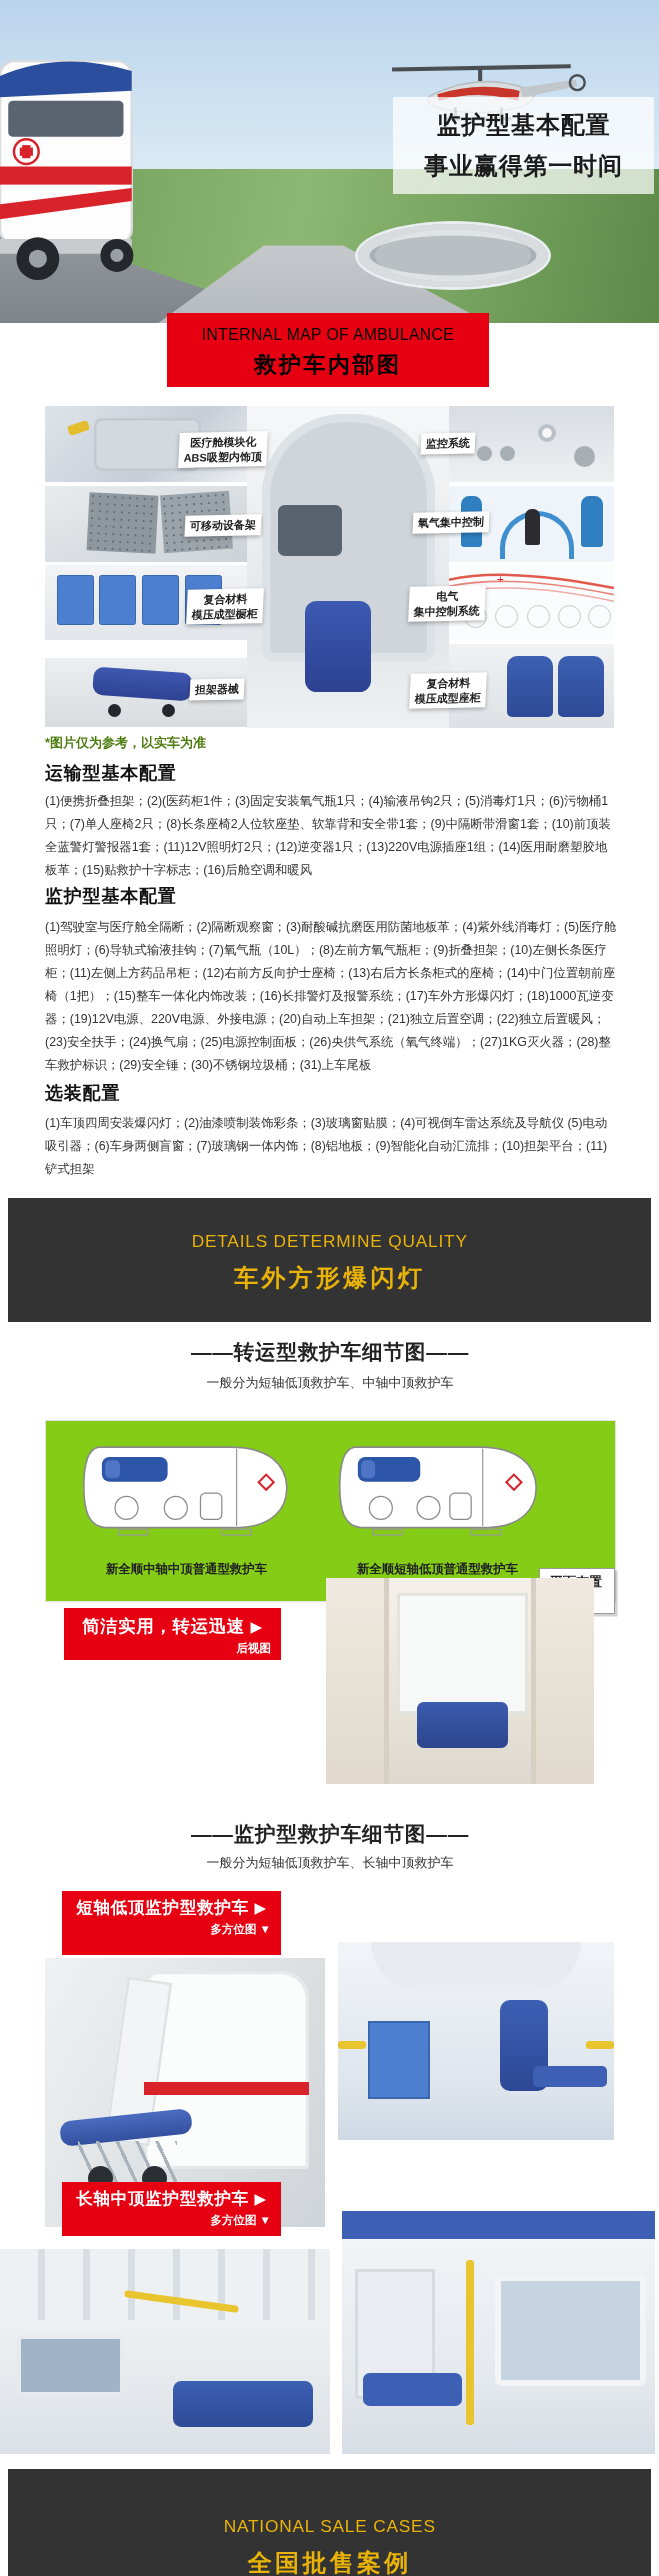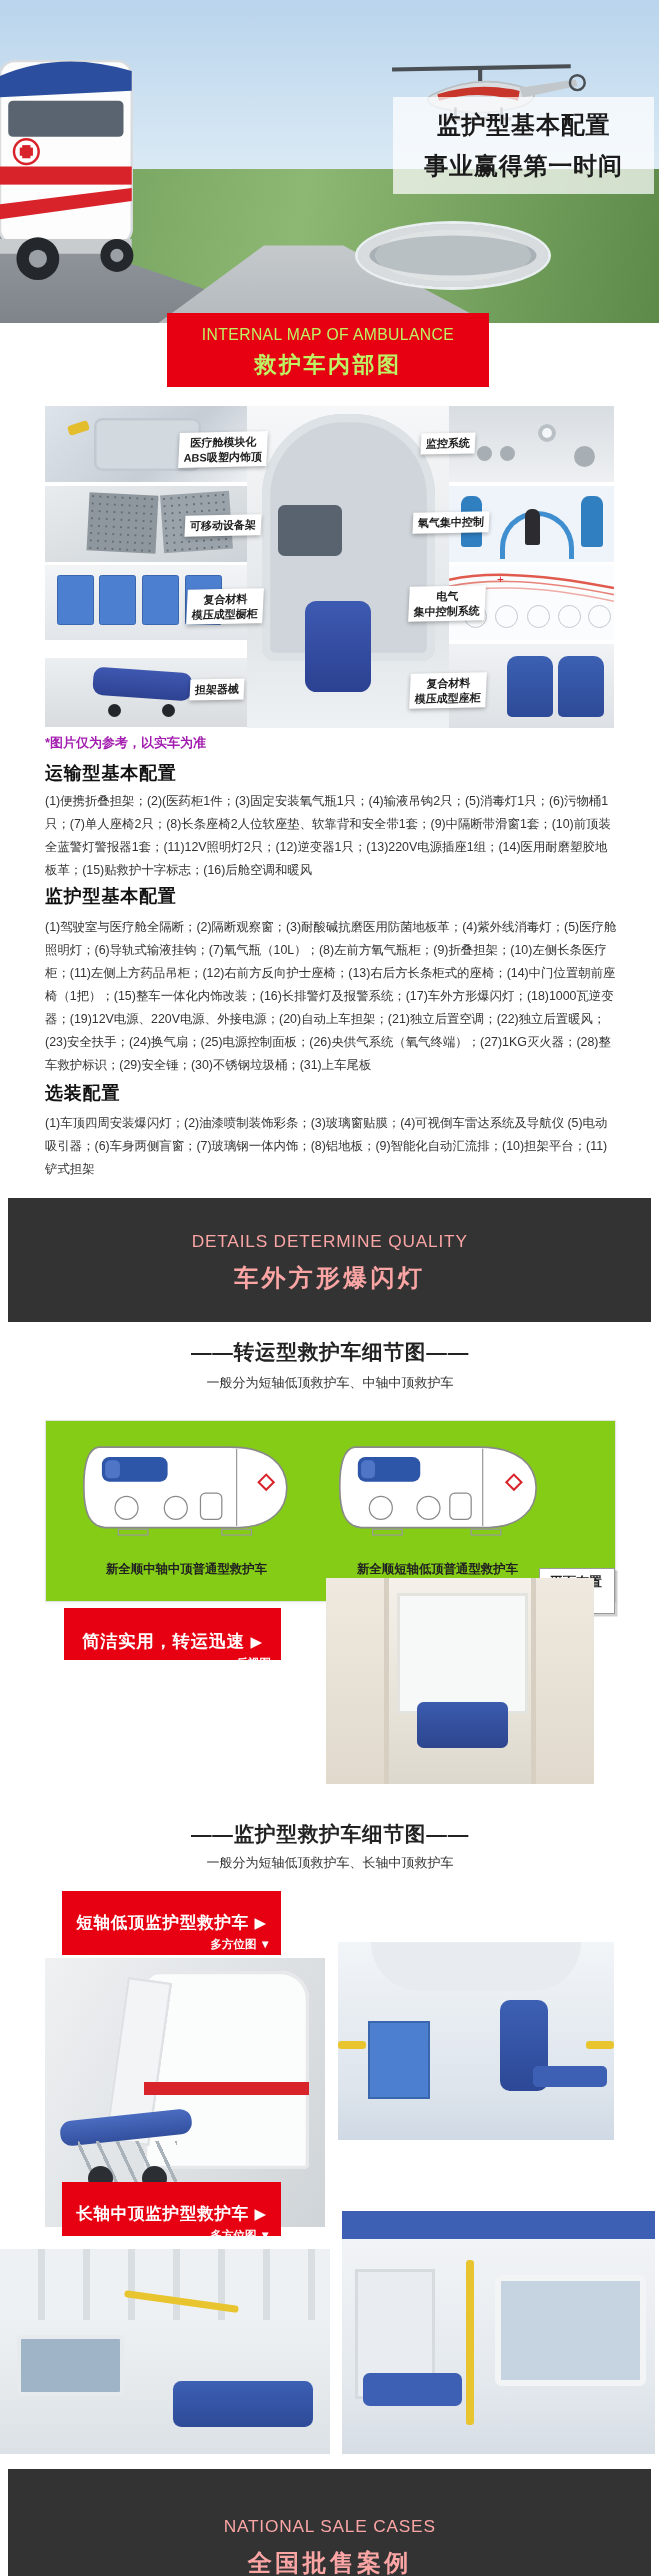--- a/index.html
+++ b/index.html
@@ -16,21 +16,21 @@
   .hero-path{position:absolute;left:0;top:198px;width:660px;height:125px;
       background:linear-gradient(#cfd3d6,#b4b9bd);clip-path:polygon(24% 100%,40% 38%,52% 38%,74% 100%);}
   .helipad{position:absolute;left:355px;top:221px;width:190px;height:63px;border-radius:50%;
       background:radial-gradient(ellipse at center,#b9c0c4 0 58%,#aab1b6 58% 100%);
       border:3.3px solid #e9eef0;box-shadow:inset 0 0 0 11.5px rgba(255,255,255,.55);}
   .hero-textbox{position:absolute;left:393px;top:97px;width:261px;height:97px;
       background:rgba(255,255,255,.72);text-align:center;padding-top:6.6px;box-sizing:border-box;}
   .hero-textbox div{font-size:24px;font-weight:bold;color:#1b1b1b;line-height:41px;letter-spacing:0.8px;}
 
   
-  .banner-red{left:167px;top:313px;width:322px;height:74px;background:#e60012;color:#bef264;text-align:center;}
+  .banner-red{left:167px;top:313px;width:322px;height:74px;background:#e60012;color:#000000;text-align:center;}
   .banner-red .en{font-size:15.7px;margin-top:13px;letter-spacing:0.4px;}
   .banner-red .cn{font-size:22px;font-weight:bold;margin-top:5.8px;letter-spacing:2.5px;}
 
   
   .diagram{left:45px;top:406px;width:569px;height:322px;}
   .ph{position:absolute;overflow:hidden;background:#eef1f4;}
   .ph-a{left:0;top:0;width:202px;height:76px;background:linear-gradient(135deg,#dde4ea,#c6cdd5 60%,#edf0f3);}
   .ph-a .panel{position:absolute;left:49px;top:11.5px;width:107px;height:53px;background:#d2d9df;border-radius:8.2px;box-shadow:inset 0 0 0 2.5px #c2c9d0;}
   .ph-a .handle{position:absolute;left:23px;top:16.5px;width:21.4px;height:10px;background:#e3bd2c;border-radius:3.3px;transform:rotate(-18deg);}
   .ph-b{left:0;top:80px;width:202px;height:76px;background:linear-gradient(160deg,#e9ecee,#ccd2d7);}
@@ -55,41 +55,41 @@
   .ph-r2 .arc{position:absolute;left:51px;top:25px;width:64px;height:43px;border:5px solid #3f8fd0;border-bottom:none;border-radius:49px 49px 0 0;}
   .ph-r3{left:404px;top:159px;width:165px;height:75px;background:#fbfcfd;}
   .ph-r3 .circ{position:absolute;top:40px;width:21.4px;height:21.4px;border:1.6px solid #c3c9cf;border-radius:50%;}
   .ph-r4{left:404px;top:238px;width:165px;height:84px;background:linear-gradient(#f0f2f4,#dde1e5);}
   .ph-r4 .seat{position:absolute;top:11.5px;width:46px;height:61px;background:linear-gradient(#3c60b2,#2d4a97);border-radius:10px 10px 5px 5px;}
 
   .chip{position:absolute;background:#fff;color:#1e1e1e;font-weight:bold;font-size:11px;line-height:1.3;
       text-align:center;padding:3.3px 5px;box-shadow:0 1.6px 4.1px rgba(0,0,0,.3);transform:skewX(-4deg) rotate(-1.2deg);white-space:nowrap;}
 
   
-  .disclaimer{left:45px;top:734px;font-size:13px;font-weight:bold;color:#a21caf;}
+  .disclaimer{left:45px;top:734px;font-size:13px;font-weight:bold;color:#4d7c0f;}
   .sec-title{left:45px;font-size:18px;font-weight:bold;color:#111;letter-spacing:0.8px;}
   .sec-body{left:45px;width:573px;font-size:12.4px;line-height:23px;color:#333;}
 
   
-  .banner-dark{left:8.2px;width:643px;background:#333;color:#fca5a5;text-align:center;}
+  .banner-dark{left:8.2px;width:643px;background:#333;color:#eab308;text-align:center;}
   .banner-dark .en{font-size:17.3px;letter-spacing:0.8px;}
   .banner-dark .cn{font-size:24px;font-weight:bold;margin-top:10px;letter-spacing:3.3px;}
 
   
   .mid-head{left:0;width:660px;text-align:center;font-size:20.6px;font-weight:bold;color:#222;letter-spacing:0.8px;}
   .mid-sub{left:0;width:660px;text-align:center;font-size:13px;color:#333;}
 
   
   .plan-frame{left:45px;top:1420px;width:569px;height:180px;background:#84cc16;border:0.8px solid #e3e3e3;box-shadow:0 0.8px 3.3px rgba(0,0,0,.06);}
   .plan-cap{position:absolute;top:140px;width:223px;text-align:center;font-size:12.4px;font-weight:bold;color:#222;}
   .plan-tag{position:absolute;left:493px;top:147px;padding:4.1px 10px;border:0.8px solid #9a9a9a;background:#fff;
       font-size:13px;font-weight:bold;color:#222;box-shadow:2.5px 2.5px 0 rgba(0,0,0,.18);}
 
   
-  .tag-red{background:#e60012;color:#fff;box-sizing:border-box;padding:21px 10px 5px;}
+  .tag-red{background:#e60012;color:#fff;box-sizing:border-box;padding:6px 10px 5px;}
   .tag-red .main{font-size:17.3px;font-weight:bold;text-align:center;letter-spacing:0.8px;white-space:nowrap;}
   .tag-red .sub{font-size:11.5px;font-weight:bold;text-align:right;margin-top:2.5px;}
   .tag-red .arr{font-size:15px;}
 
   
   .photo{position:absolute;overflow:hidden;}
   .p-transfer{left:326px;top:1578px;width:268px;height:206px;background:linear-gradient(#f5f1ea,#e6e1d6 70%,#ddd8cd);}
   .p-transfer .wallL,.p-transfer .wallR{position:absolute;top:0;width:58px;height:206px;background:linear-gradient(#efe9df,#e0d9cc);}
   .p-transfer .wallL{left:0;border-right:5px solid #d7d0c2;} .p-transfer .wallR{right:0;border-left:5px solid #d7d0c2;}
   .p-transfer .far{position:absolute;left:71px;top:15px;width:125px;height:115px;background:#f7f8f8;border:3.3px solid #e3e3e0;}

